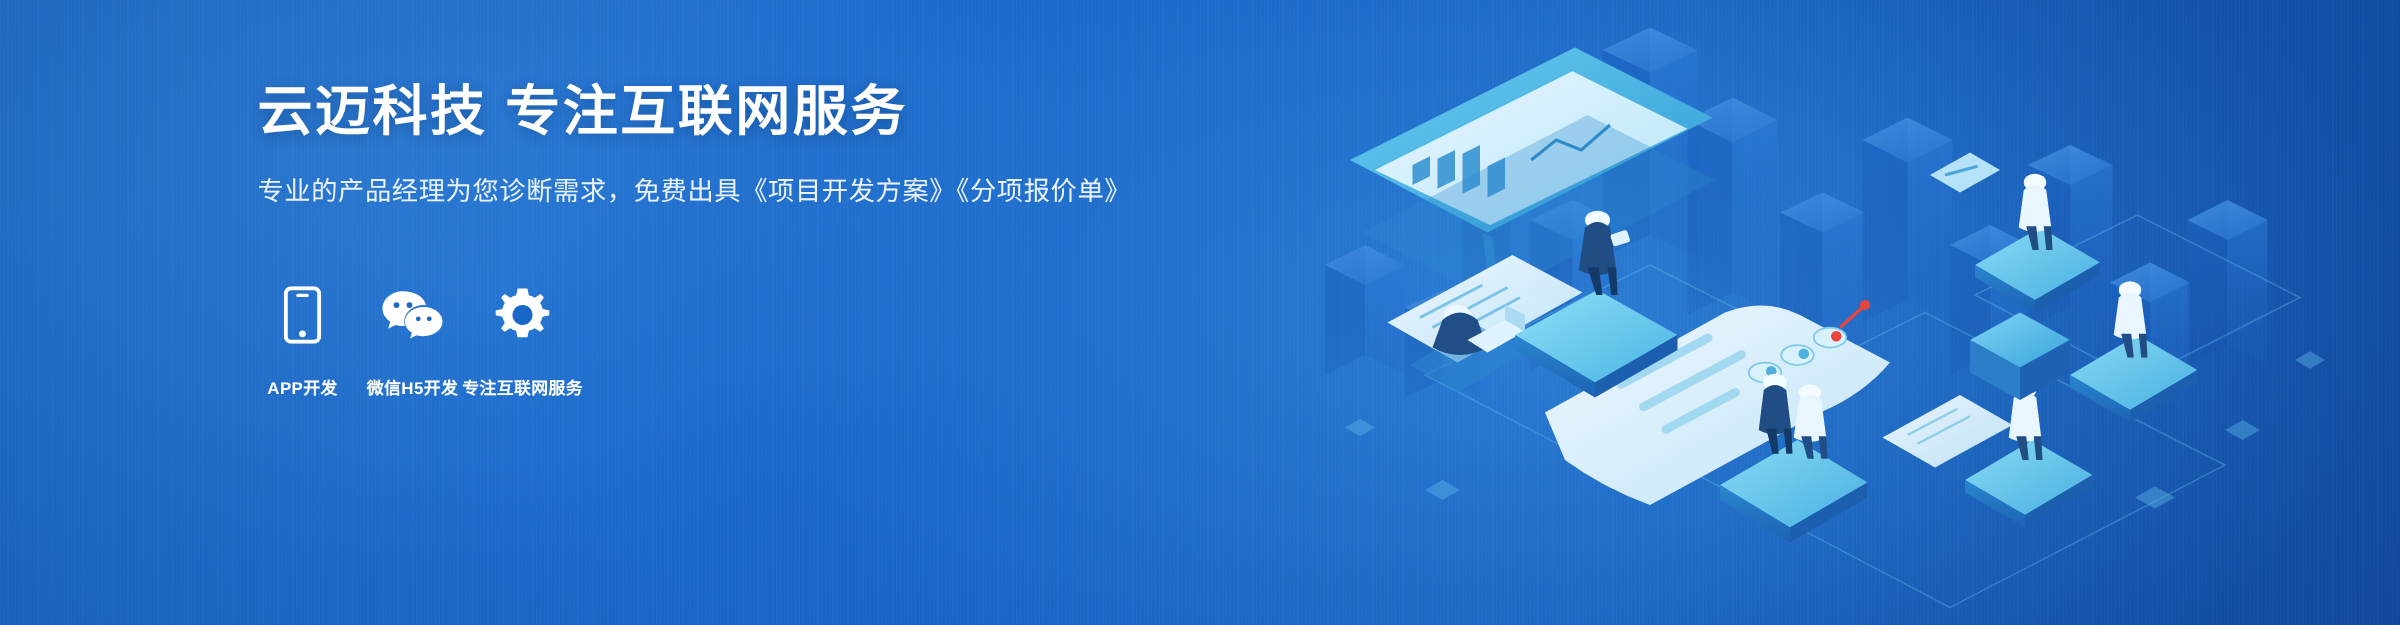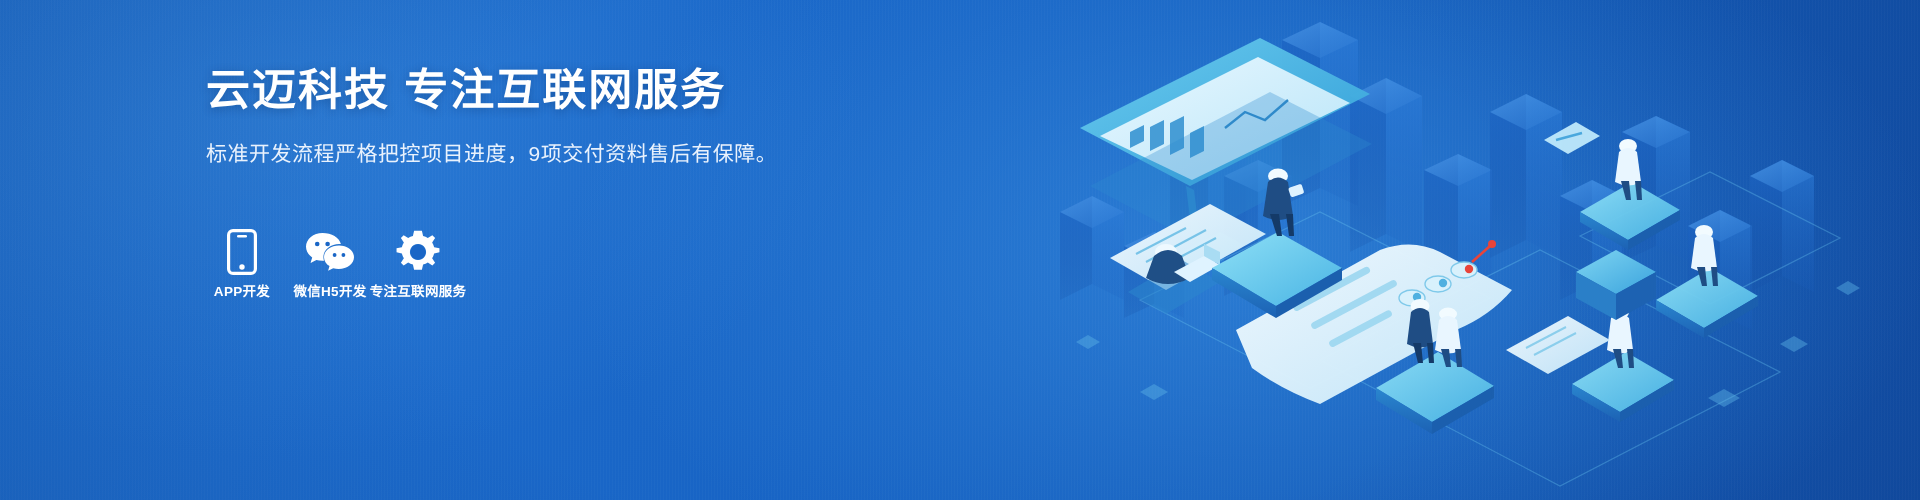--- a/index.html
+++ b/index.html
@@ -38,21 +38,21 @@
   }
   .sub{margin:20px 0 0 0;color:#e9f2fd;font-size:21px;line-height:1.72;letter-spacing:.5px;font-weight:normal;}
   .sub span{display:block;white-space:nowrap;}
 
   
   .services{position:absolute;left:206px;top:228px;display:flex;align-items:flex-start;z-index:6;}
   .svc{width:72px;display:flex;flex-direction:column;align-items:center;margin-right:16px;}
   .svc:last-child{margin-right:0;}
   .svc-ico{height:48px;display:flex;align-items:center;justify-content:center;}
   .svc-ico svg{display:block;}
-  .svc-label{margin-top:4px;color:#ffffff;font-size:13.5px;font-weight:bold;white-space:nowrap;letter-spacing:.3px;}
+  .svc-label{margin-top:23px;color:#ffffff;font-size:13.5px;font-weight:bold;white-space:nowrap;letter-spacing:.3px;}
 
   
   .art{position:absolute;right:0;top:0;width:900px;height:500px;z-index:4;}
   .art svg{position:absolute;right:0;top:0;}
 </style>
 </head>
 <body>
 
 <div class="banner">
 
@@ -308,21 +308,21 @@
         <polygon points="120,392 134,384 148,392 134,400"></polygon>
         <polygon points="56,342 68,335 80,342 68,349"></polygon>
         <polygon points="816,288 828,281 840,288 828,295"></polygon>
       </g>
     </svg>
   </div>
 
   <div class="copy">
     <h1 class="headline">云迈科技 专注互联网服务</h1>
     <p class="sub">
-      <span>标准开发流程严格把控项目进度，9项交付资料售后有保障。</span>
+      <span>专业的产品经理为您诊断需求，免费出具《项目开发方案》《分项报价单》</span>
     </p>
   </div>
 
   <div class="services">
 
     <div class="svc">
       <span class="svc-ico">
         <svg width="30" height="46" viewBox="0 0 30 46" xmlns="http://www.w3.org/2000/svg">
           <rect x="1.6" y="1.6" width="26.8" height="42.8" rx="4.4" fill="none" stroke="#ffffff" stroke-width="3.2"></rect>
           <rect x="10" y="6" width="10" height="2.6" rx="1.3" fill="#ffffff"></rect>

